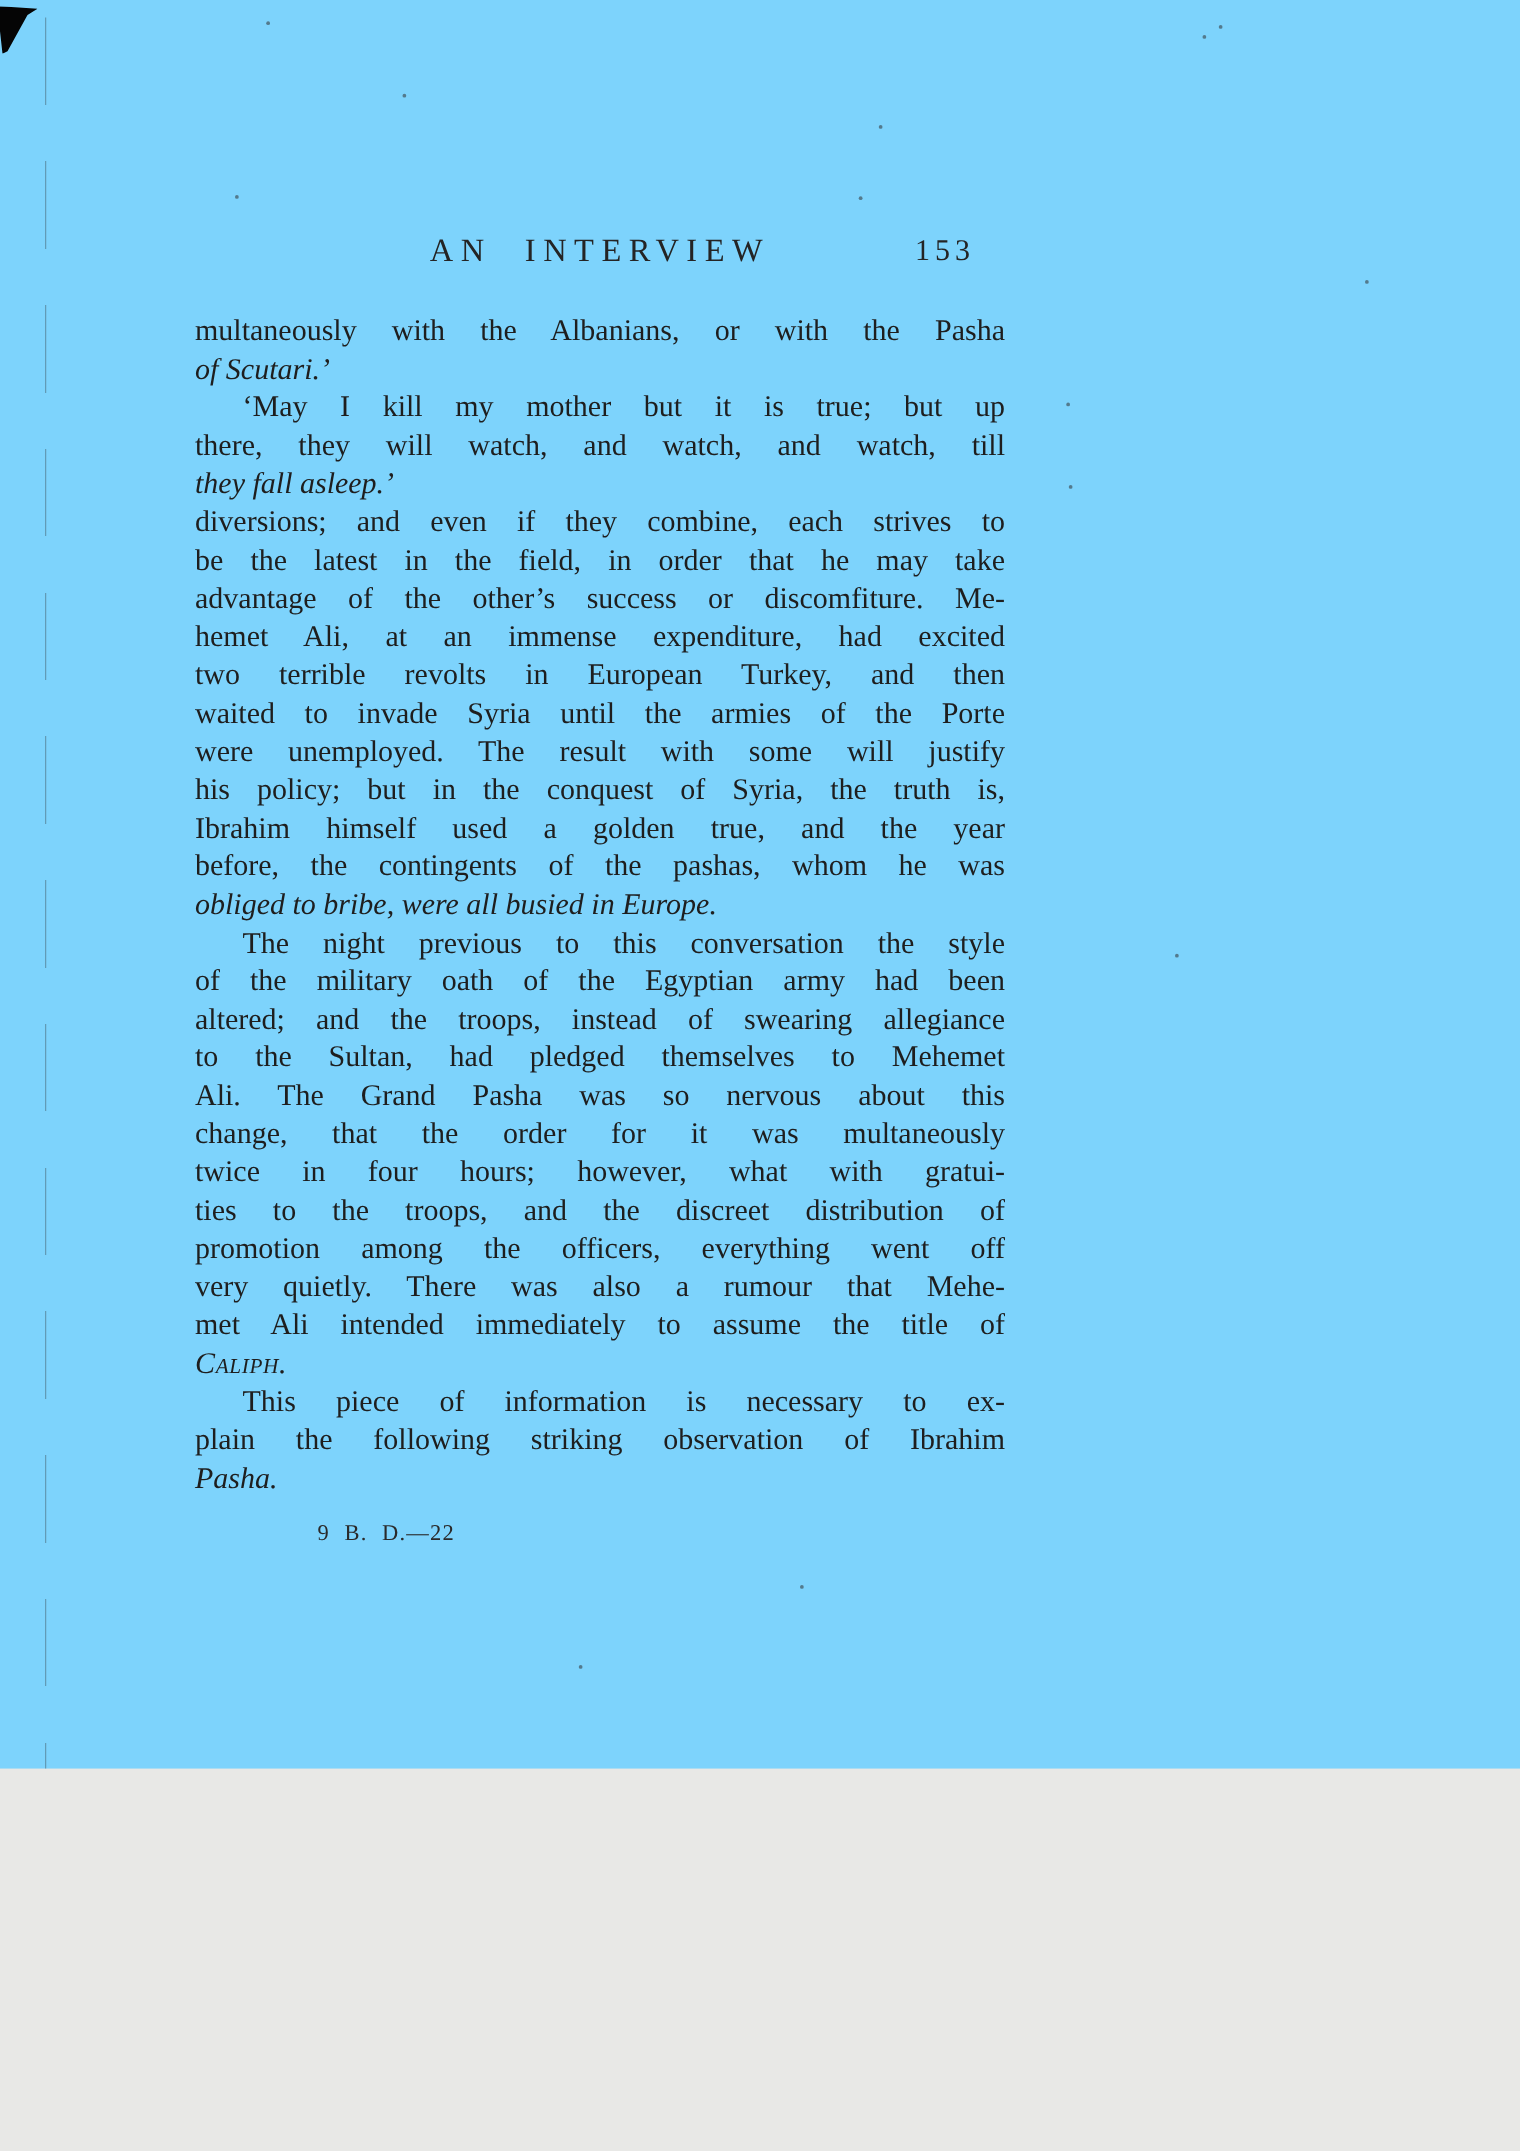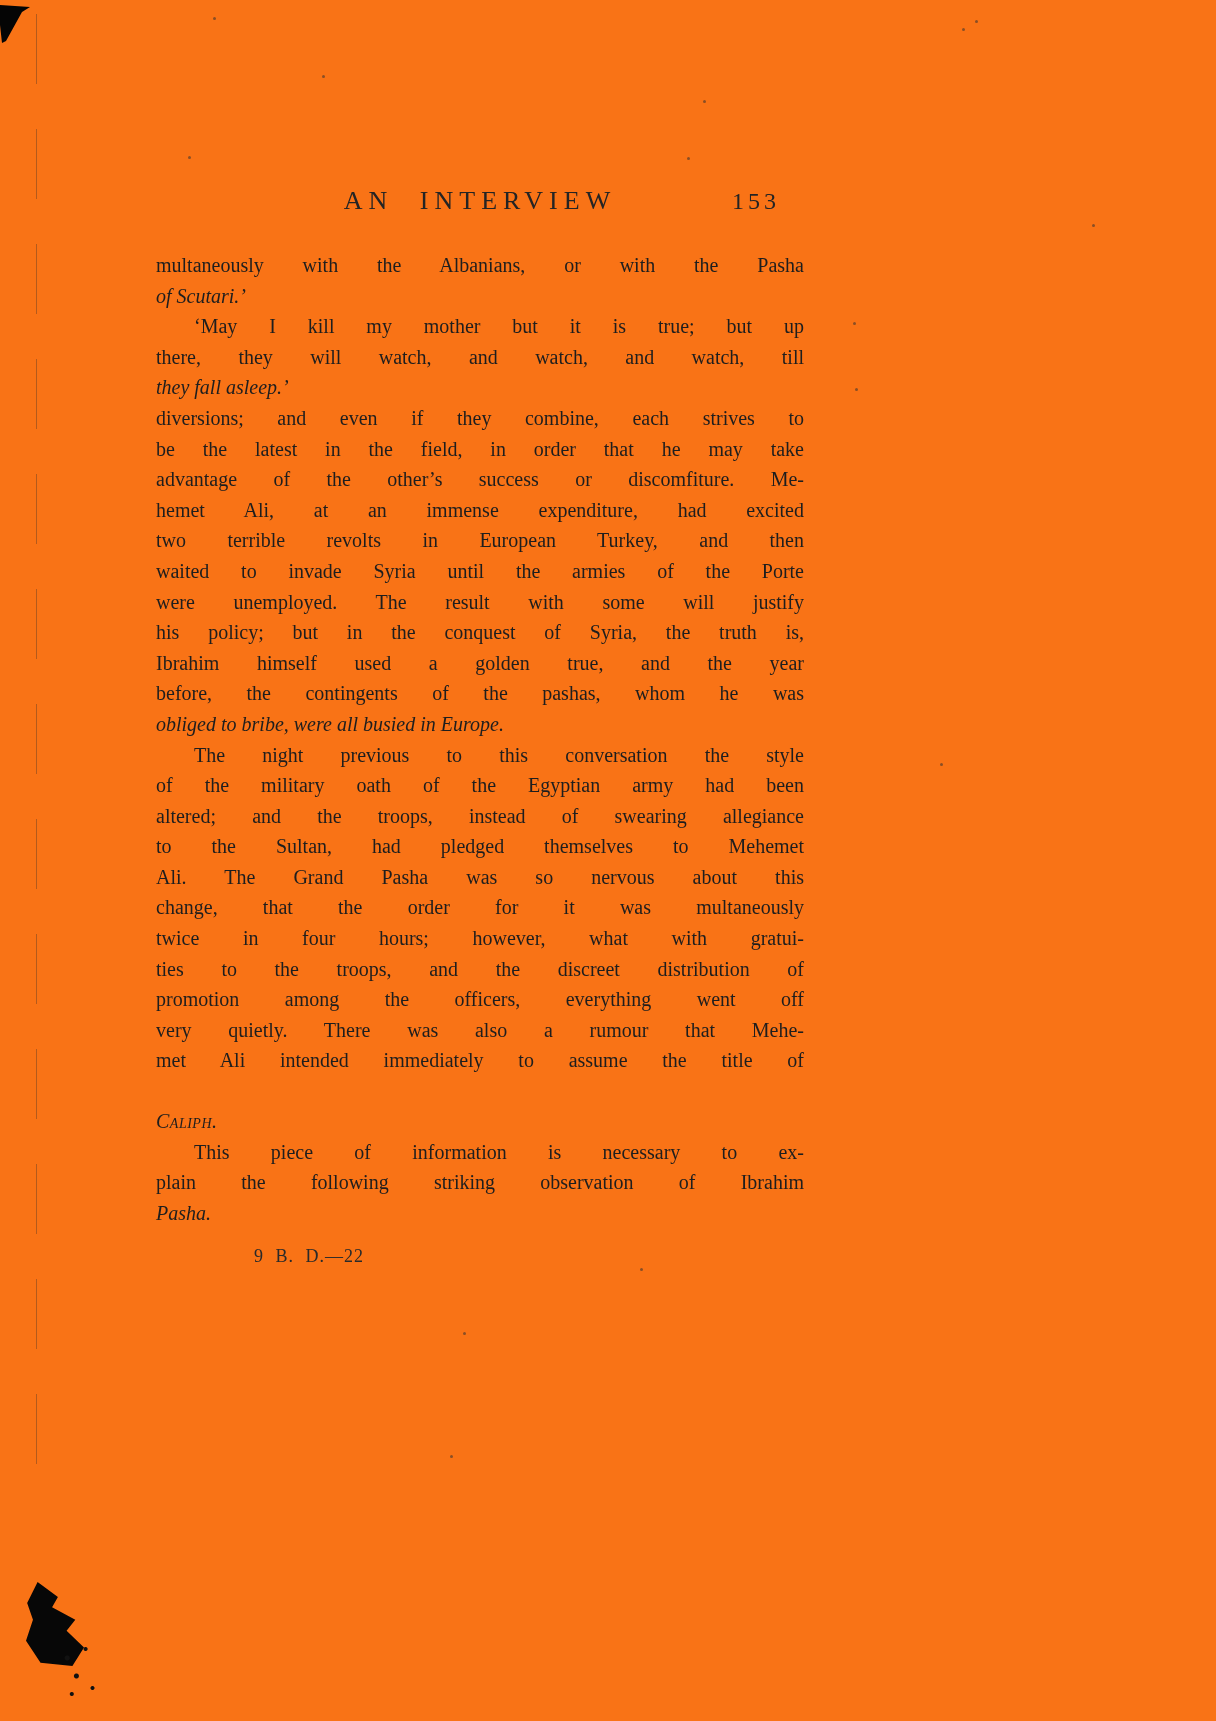--- a/index.html
+++ b/index.html
@@ -1,21 +1,21 @@
 <!DOCTYPE html>
 <html><head>
 <meta charset="utf-8">
 <style>
   html, body { margin: 0; padding: 0; background: #e8e8e6; }
   .page {
     position: relative;
     width: 1216px;
-    height: 1721px;
+    height: 1415px;
     margin: 0 auto;
-    background: #f97316;
+    background: #7dd3fc;
     overflow: hidden;
     font-family: "Liberation Serif", "DejaVu Serif", serif;
     color: #1b1b1b;
   }
 
   
   .text-block {
     position: absolute;
     left: 156px;
     top: 186px;
@@ -37,30 +37,30 @@
   .page-number {
     position: absolute;
     right: 24px;
     top: 2px;
     font-size: 24px;
     letter-spacing: 4px;
     color: #242424;
   }
   .paragraph { margin: 0; }
   .line {
-    font-size: 20px;
+    font-size: 24px;
     line-height: 30.6px;
     text-align: justify;
     text-align-last: justify;
     white-space: normal;
     color: #1e1e1e;
   }
   .line.last { text-align-last: left; font-style: italic; }
   .line.indent { text-indent: 38px; }
-  .line.smallcaps-line { font-variant: small-caps; letter-spacing: 0.5px; margin-top: 30px; }
+  .line.smallcaps-line { font-variant: small-caps; letter-spacing: 0.5px; }
 
   .page-footer {
     margin-top: 18px;
     padding-left: 98px;
     font-size: 18px;
     letter-spacing: 1px;
     word-spacing: 6px;
     color: #2a2a2a;
   }
 

